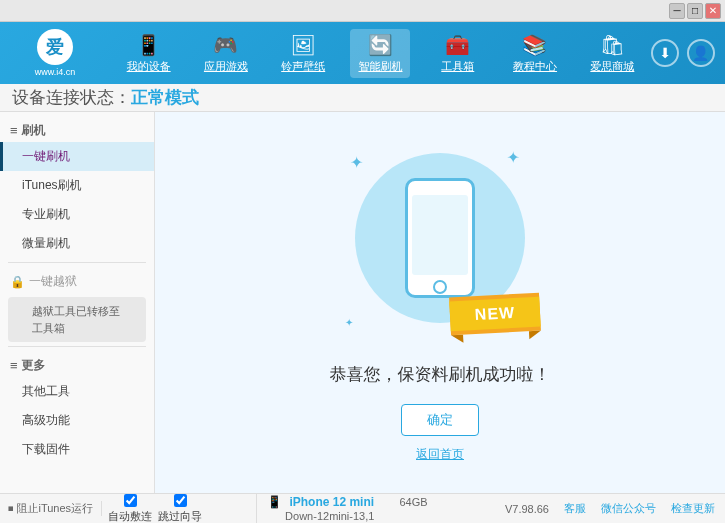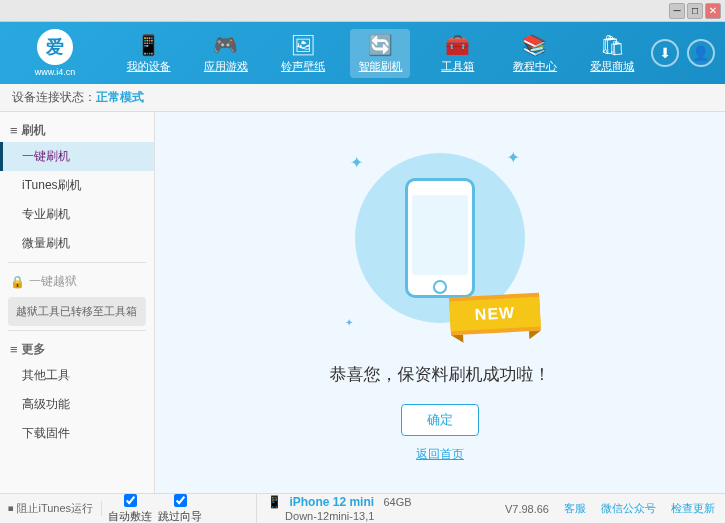--- a/index.html
+++ b/index.html
@@ -71,21 +71,21 @@
       font-size: 14px; cursor: pointer;
     }
 
     
     .status-bar {
       height: 28px;
       background: #f5f5f5;
       border-bottom: 1px solid #ddd;
       display: flex; align-items: center;
       padding: 0 12px;
-      font-size: 12px;
+      font-size: 17px;
       color: #555;
     }
     .status-normal { color: #29a8e0; font-weight: bold; }
 
     
     .main-layout {
       display: flex;
       height: calc(523px - 22px - 62px - 28px - 30px);
     }
 
@@ -115,21 +115,21 @@
     }
     .sidebar-divider { height: 1px; background: #e0e0e0; margin: 4px 8px; }
     .sidebar-section-gray {
       display: flex; align-items: center;
       padding: 6px 10px 3px 10px;
       color: #999; font-size: 12px;
     }
     .jailbreak-box {
       background: #e8e8e8;
       margin: 4px 8px;
-      padding: 6px 8px;
+      padding: 6px 24px;
       border-radius: 4px;
       color: #666;
       font-size: 11px;
       line-height: 1.5;
     }
 
     
     .content-area {
       flex: 1;
       background: #f0f8ff;
@@ -378,21 +378,21 @@
       <span>自动敷连</span>
     </label>
     <label class="checkbox-label">
       <input type="checkbox" checked="" style="">
       <span>跳过向导</span>
     </label>
   </div>
   <div class="device-info">
     <span style="color:#29a8e0; margin-right:4px;">📱</span>
     <span class="device-name">iPhone 12 mini</span>
-    <span class="device-detail" style="margin-left:6px;">64GB</span>
+    <span class="device-detail" style="margin-left:22px;">64GB</span>
     <br>
     <span class="device-detail" style="margin-left:18px;">Down-12mini-13,1</span>
   </div>
   <div class="bottom-status">
     <span>V7.98.66</span>
     <span style="cursor:pointer;color:#29a8e0;">客服</span>
     <span style="cursor:pointer;color:#29a8e0;">微信公众号</span>
     <span style="cursor:pointer;color:#29a8e0;">检查更新</span>
   </div>
 </div>

